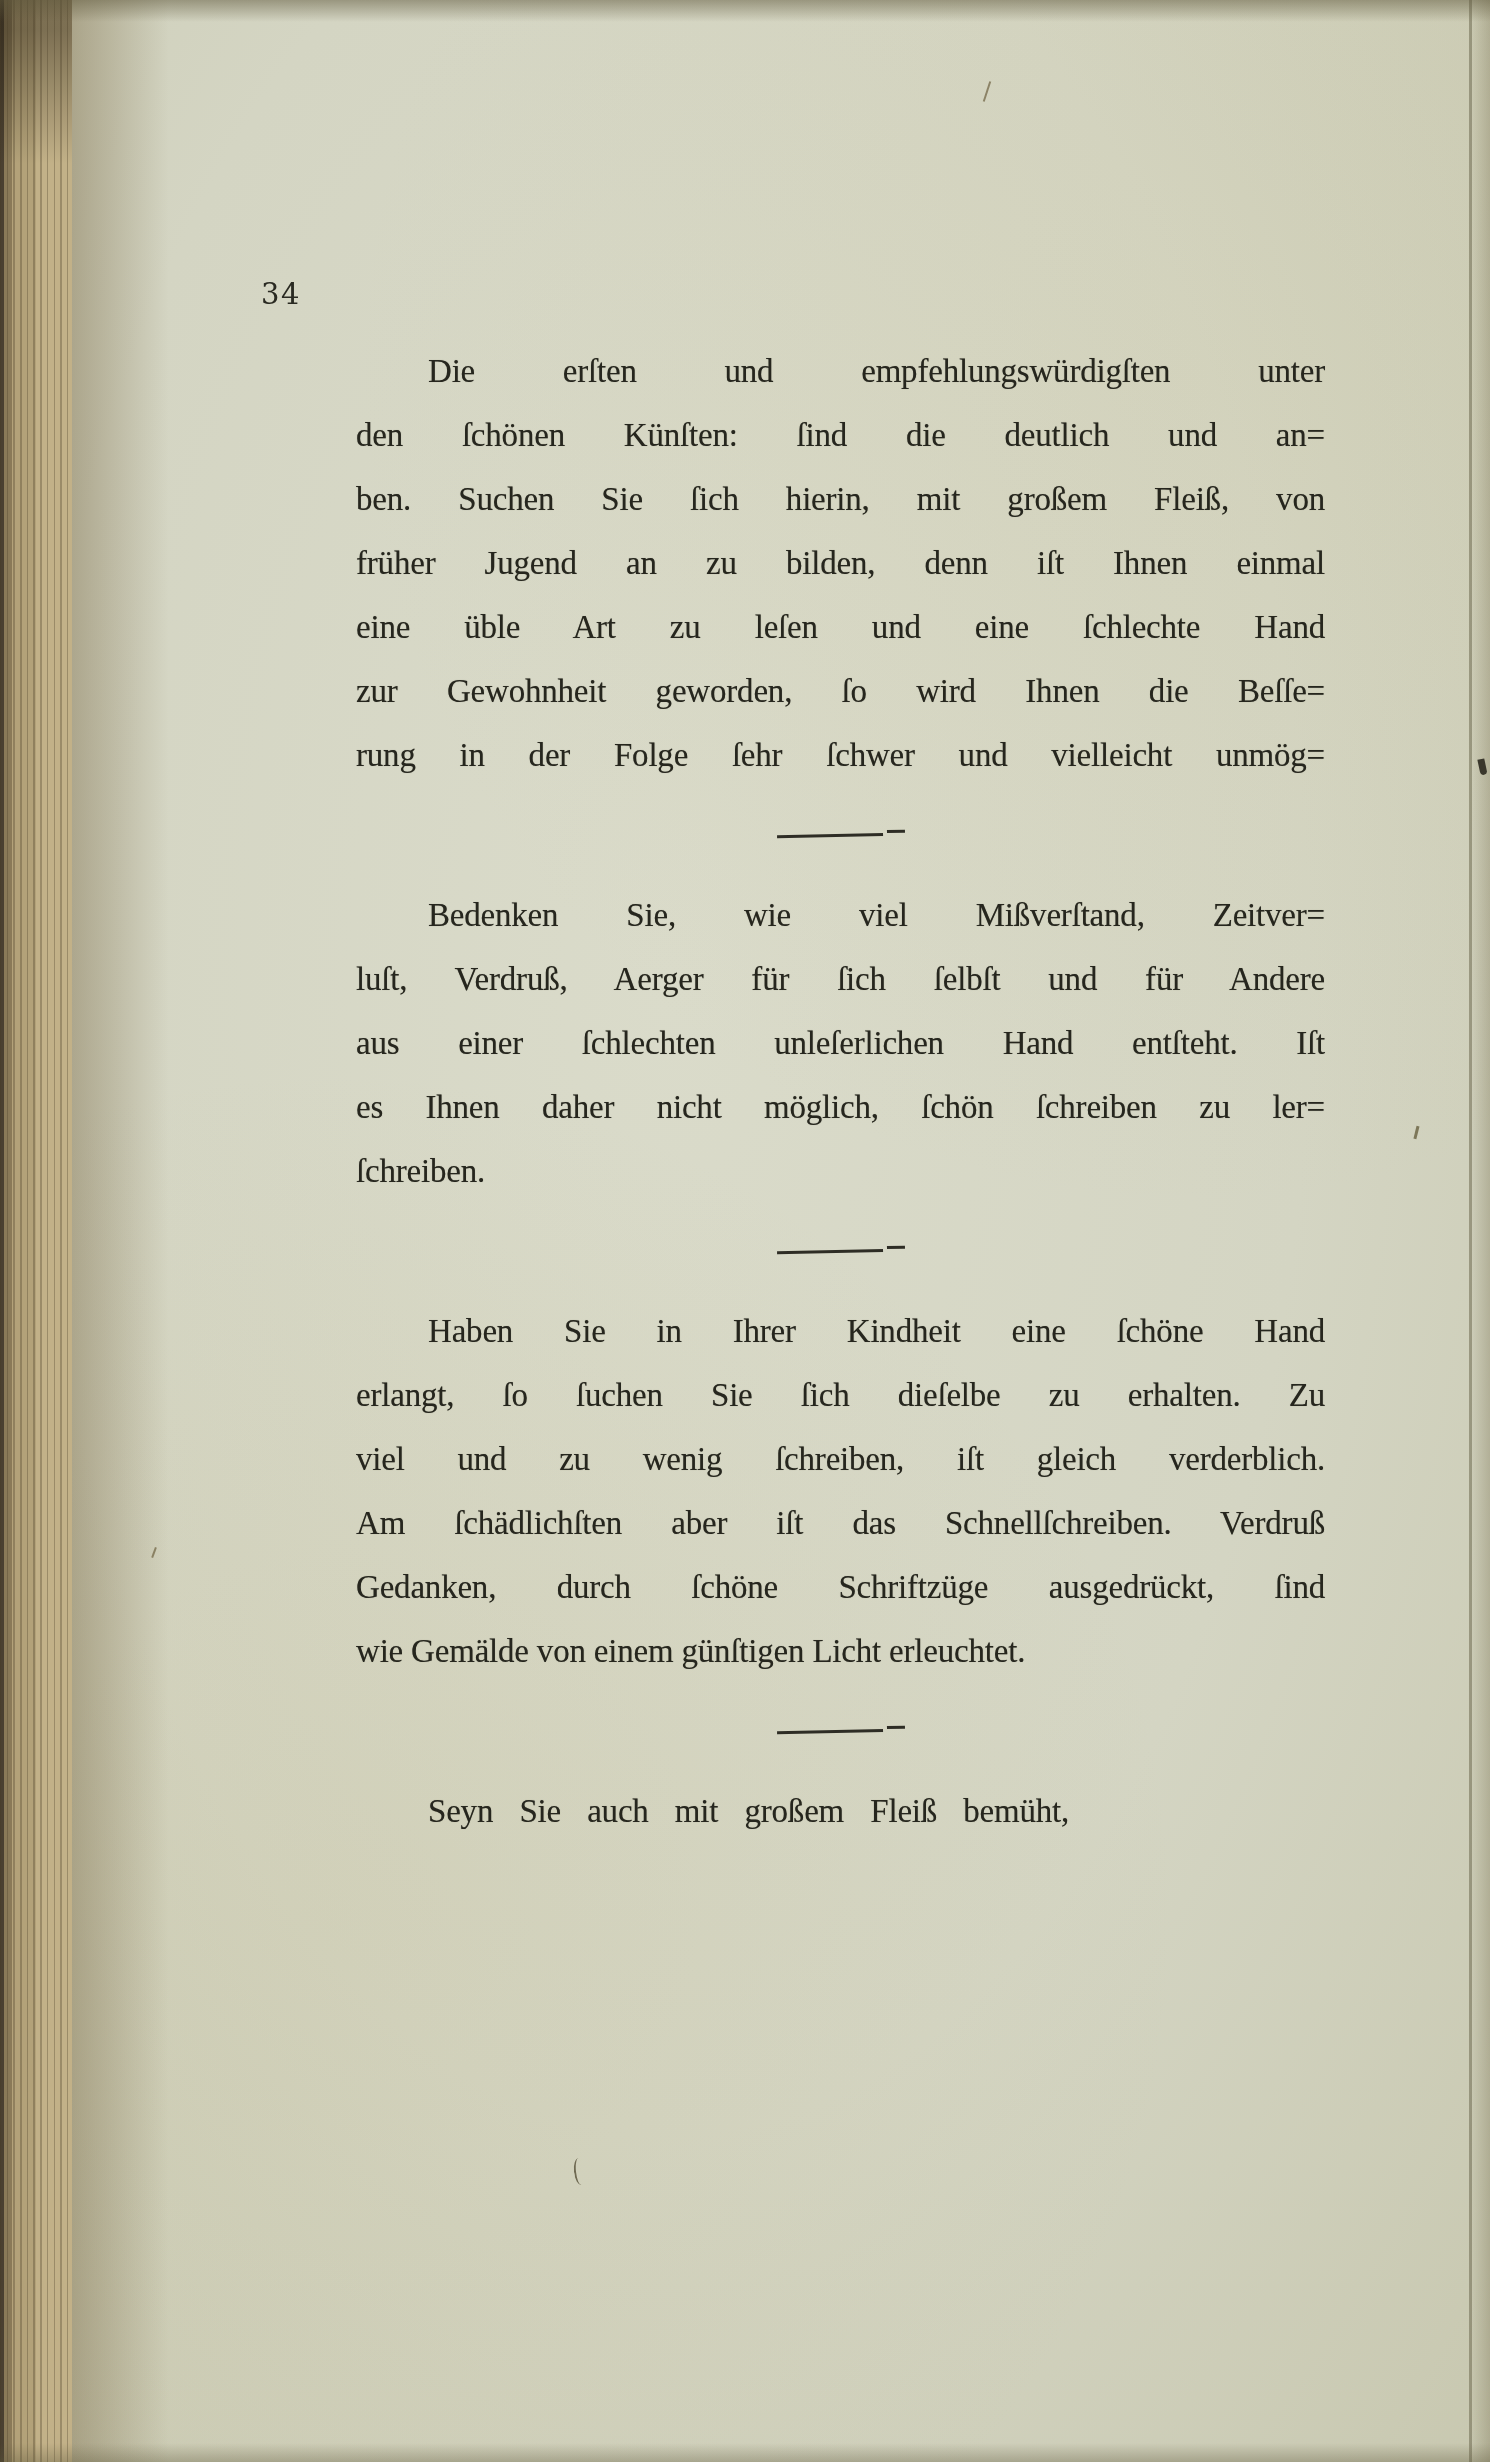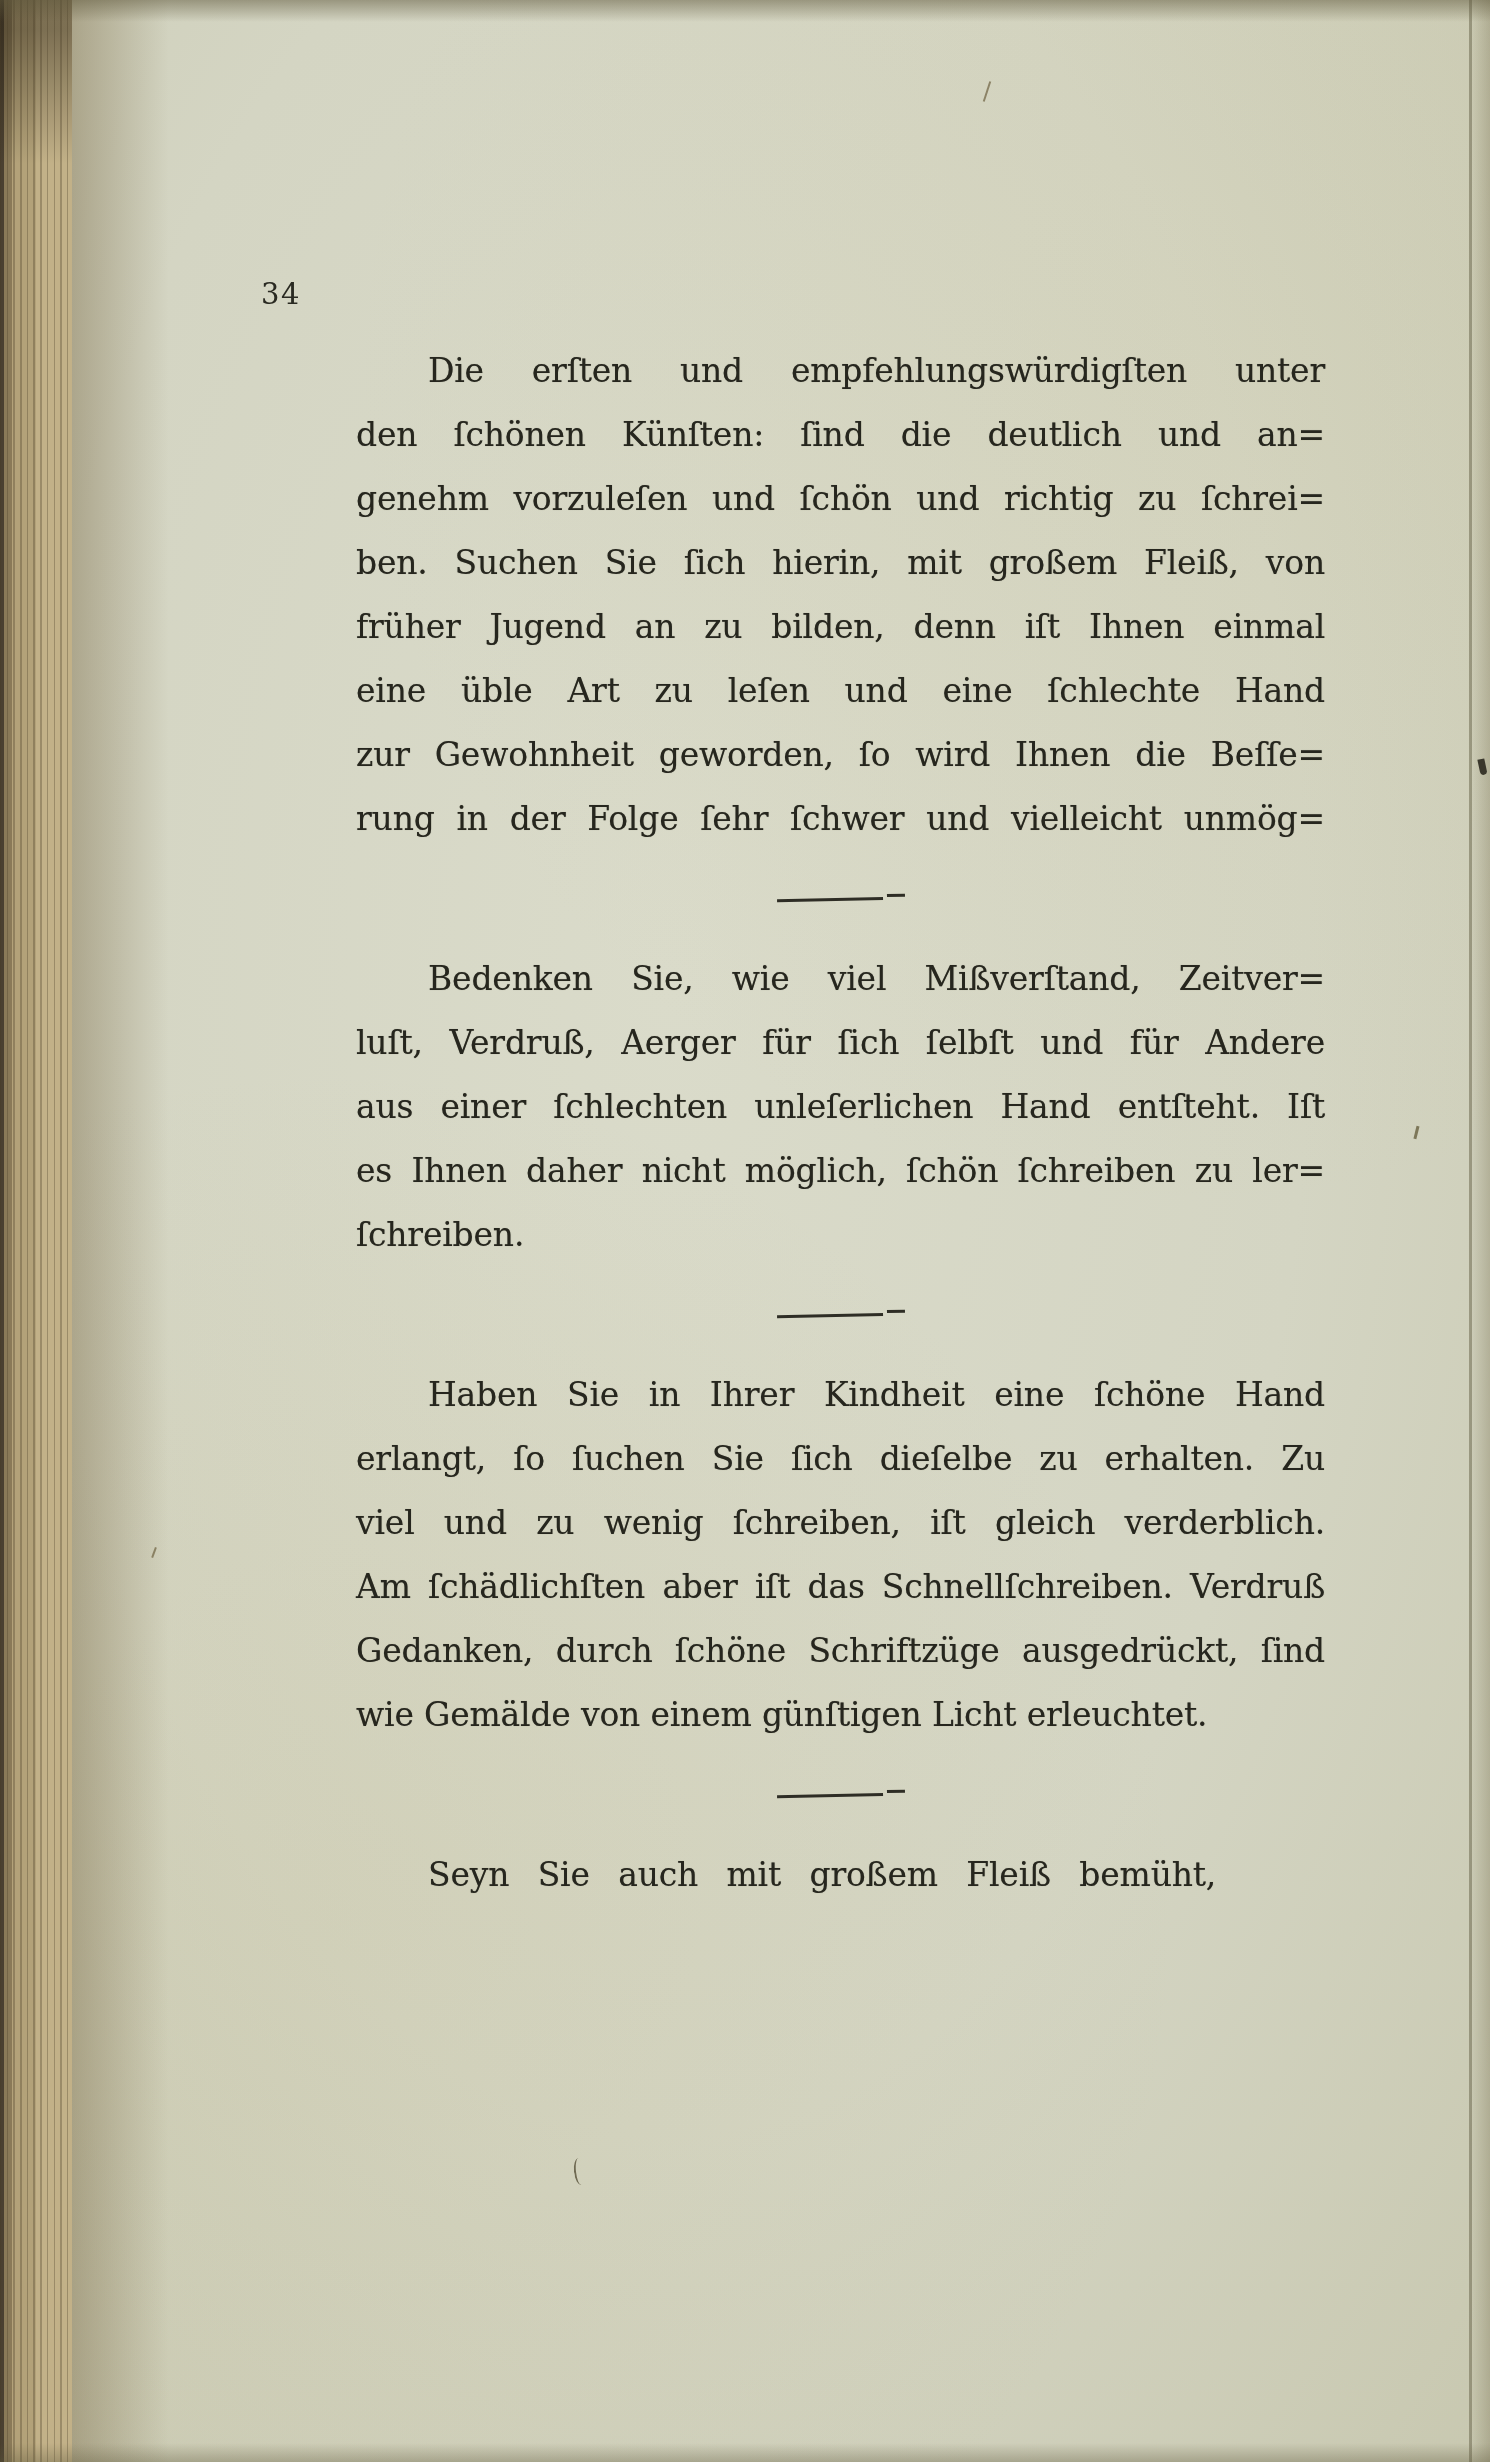--- a/index.html
+++ b/index.html
@@ -48,21 +48,21 @@
     position: absolute; left: 261px; top: 277px;
     font-size: 29px; color: #2a2a22; letter-spacing: 1.5px;
   }
   .text-block {
     position: absolute; left: 356px; top: 339px; width: 969px;
     color: #26261e;
     font-size: 33px; line-height: 64px;
     letter-spacing: -0.2px;
     text-shadow: 0 0 0.7px rgba(45,45,32,0.45);
   }
-  .para { margin: 0; }
+  .para { margin: 0; font-family: Liberation Serif, serif; }
   .line { text-align: justify; text-align-last: justify; }
   .line.first { padding-left: 72px; }
   .line.last { text-align-last: left; }
   .line.spread { word-spacing: 0.55em; }
   .separator {
     position: relative;
     width: 128px; height: 9px;
     margin: 42px auto 45px auto;
     transform: rotate(-1.2deg);
   }
@@ -93,21 +93,20 @@
   <div class="top-shade"></div>
   <div class="bottom-shade"></div>
 
   <div class="page-number">34</div>
 
   <div class="text-block">
 
     <div class="para">
       <div class="line first">Die erſten und empfehlungswürdigſten unter</div>
       <div class="line">den ſchönen Künſten: ſind die deutlich und an=</div>
-      <div class="line">genehm vorzuleſen und ſchön und richtig zu ſchrei=</div>
       <div class="line">ben. Suchen Sie ſich hierin, mit großem Fleiß, von</div>
       <div class="line">früher Jugend an zu bilden, denn iſt Ihnen einmal</div>
       <div class="line">eine üble Art zu leſen und eine ſchlechte Hand</div>
       <div class="line">zur Gewohnheit geworden, ſo wird Ihnen die Beſſe=</div>
       <div class="line">rung in der Folge ſehr ſchwer und vielleicht unmög=</div>
     </div>
 
     <div class="separator"></div>
 
     <div class="para">

